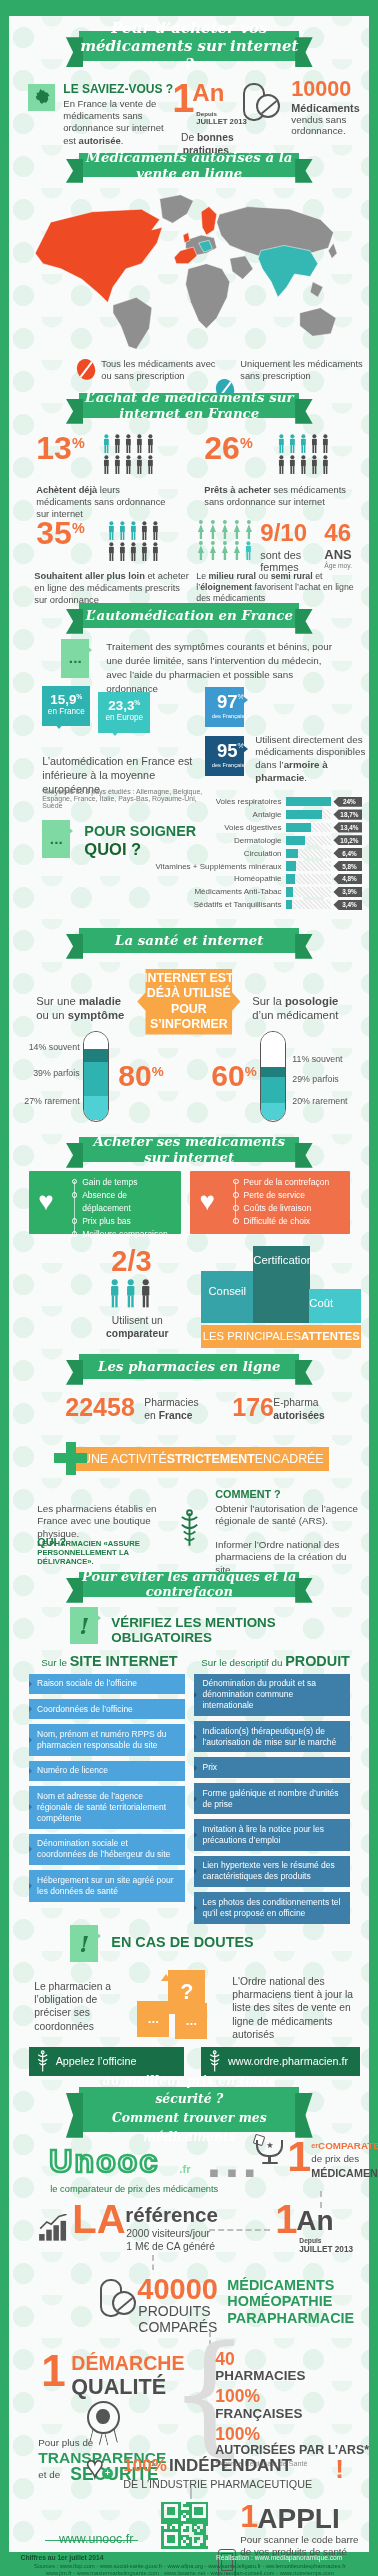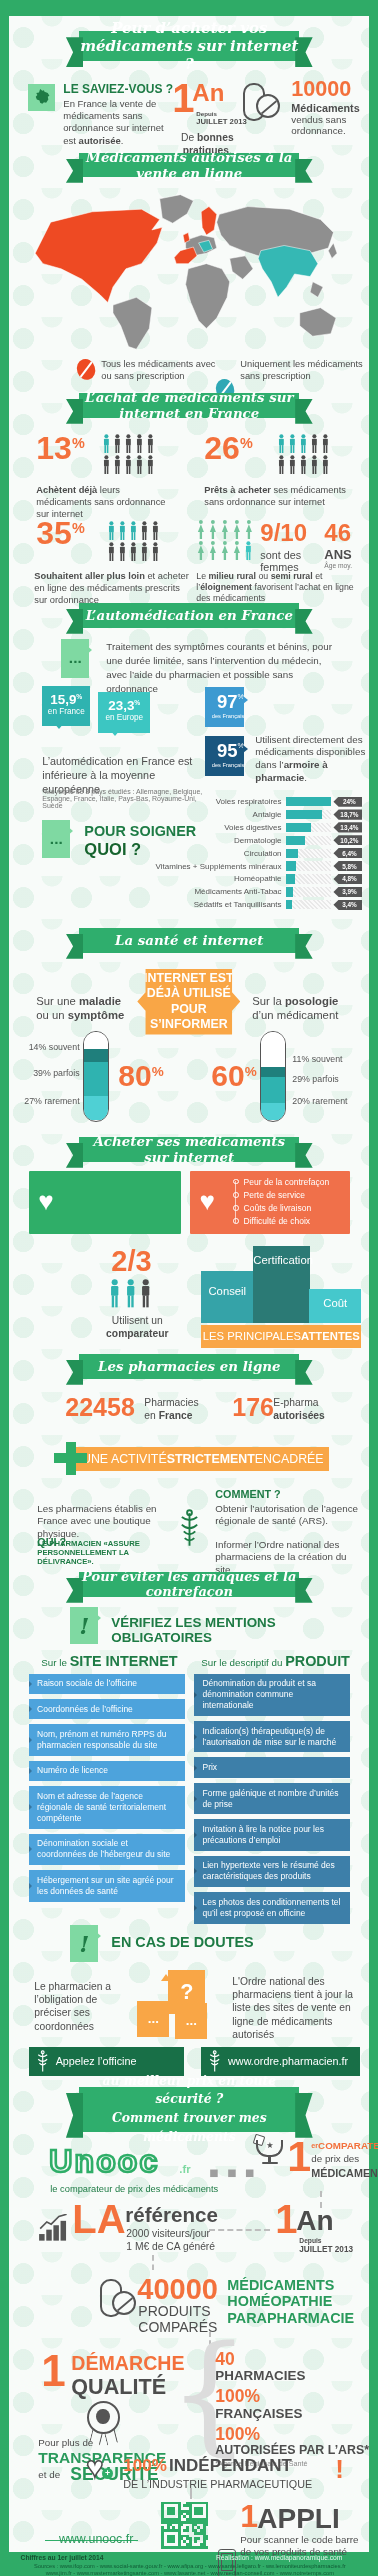--- a/index.html
+++ b/index.html
@@ -559,20 +559,26 @@
 <div class="abs plabel" style="left:283px;top:1080px">20% rarement</div>
 
 <div class="ribbon" style="top:1121px;height:25px;font-size:13.4px">
   <i class="rt l"></i>
         <i class="rt r"></i>
   <span>Acheter ses médicaments sur internet</span>
 </div>
 
 <div class="abs listbox" style="left:19.6px;top:1155px;width:152px;height:63px;background:#2fae68">
   <span class="abs hrt" style="left:9.3px;top:17.5px">♥</span>
+  <ul style="position:absolute;left:43px;top:5.2px;right:4.1px">
+    <li>Gain de temps</li>
+    <li>Absence de déplacement</li>
+    <li>Prix plus bas</li>
+    <li>Meilleure comparaison</li>
+  </ul>
 </div>
 <div class="abs listbox" style="left:181px;top:1155px;width:160px;height:63px;background:#f0704a">
   <span class="abs hrt" style="left:9.3px;top:17.5px">♥</span>
   <ul style="position:absolute;left:43px;top:5.2px;right:4.1px">
     <li>Peur de la contrefaçon</li>
     <li>Perte de service</li>
     <li>Coûts de livraison</li>
     <li>Difficulté de choix</li>
   </ul>
 </div>
@@ -600,21 +606,21 @@
             </svg></span>
         </div>
       </div>
 <div class="abs cap" style="left:92px;top:1298px;width:72px;text-align:center;font-size:10.3px">
   <div>Utilisent un</div>
   <b>comparateur</b>
 </div>
 <div class="abs" style="left:192px;top:1230px;width:160px;height:77px">
   <div class="abs" style="left:0;bottom:0;width:52px;height:52px;background:#35a3a8;color:#fff;text-align:center;font-size:11.3px;padding-top:14.4px;box-sizing:border-box">Conseil</div>
   <div class="abs" style="left:52px;bottom:0;width:57px;height:77px;background:#2b7a75;color:#fff;text-align:left;font-size:11.3px;padding-top:8.2px;box-sizing:border-box">Certification</div>
-  <div class="abs" style="left:108px;bottom:0;width:52px;height:34px;background:#45c8cc;color:#fff;text-align:center;font-size:11.3px;padding-top:8.2px;box-sizing:border-box">Coût</div>
+  <div class="abs" style="left:108px;bottom:0;width:52px;height:34px;background:#45c8cc;color:#fff;text-align:left;font-size:11.3px;padding-top:8.2px;box-sizing:border-box">Coût</div>
 </div>
 <div class="abs" style="left:192px;top:1309px;width:160px;height:23px;background:#f9a646;color:#fff;display:flex;align-items:center;justify-content:center;font-size:11.3px">
   <span>LES PRINCIPALES </span>
         <b>ATTENTES</b>
 </div>
 
 <div class="ribbon" style="top:1338px;height:25px;font-size:13.4px">
   <i class="rt l"></i>
         <i class="rt r"></i>
   <span>Les pharmacies en ligne</span>

